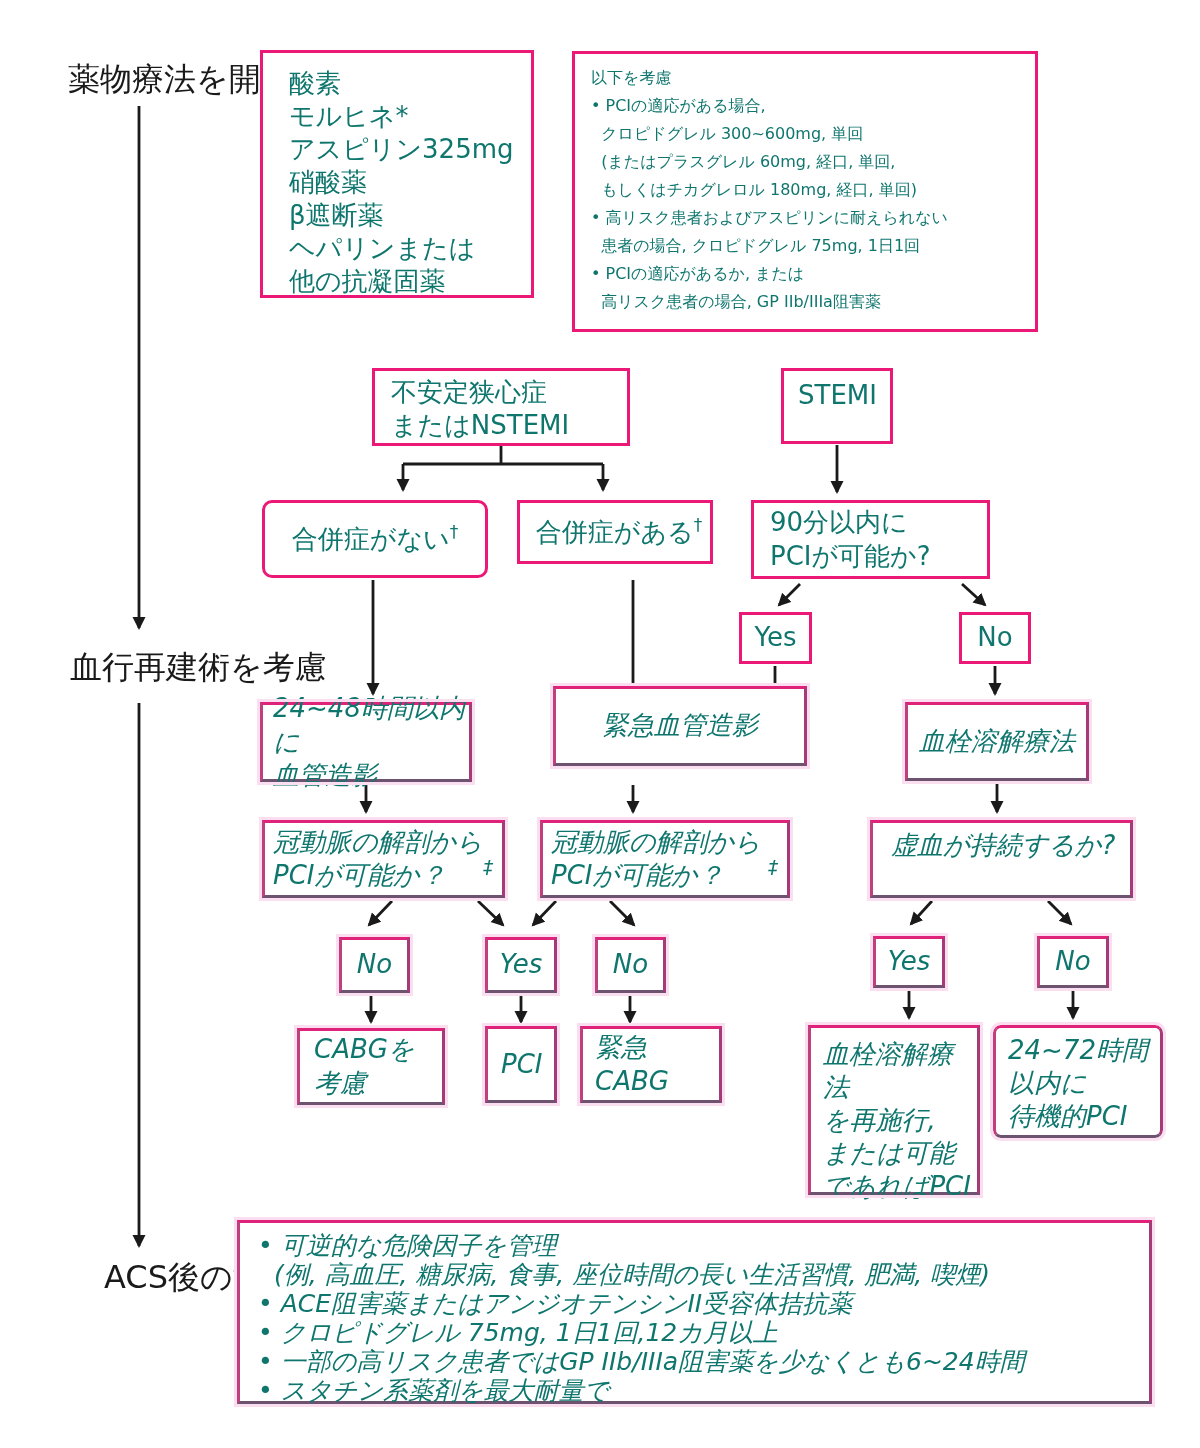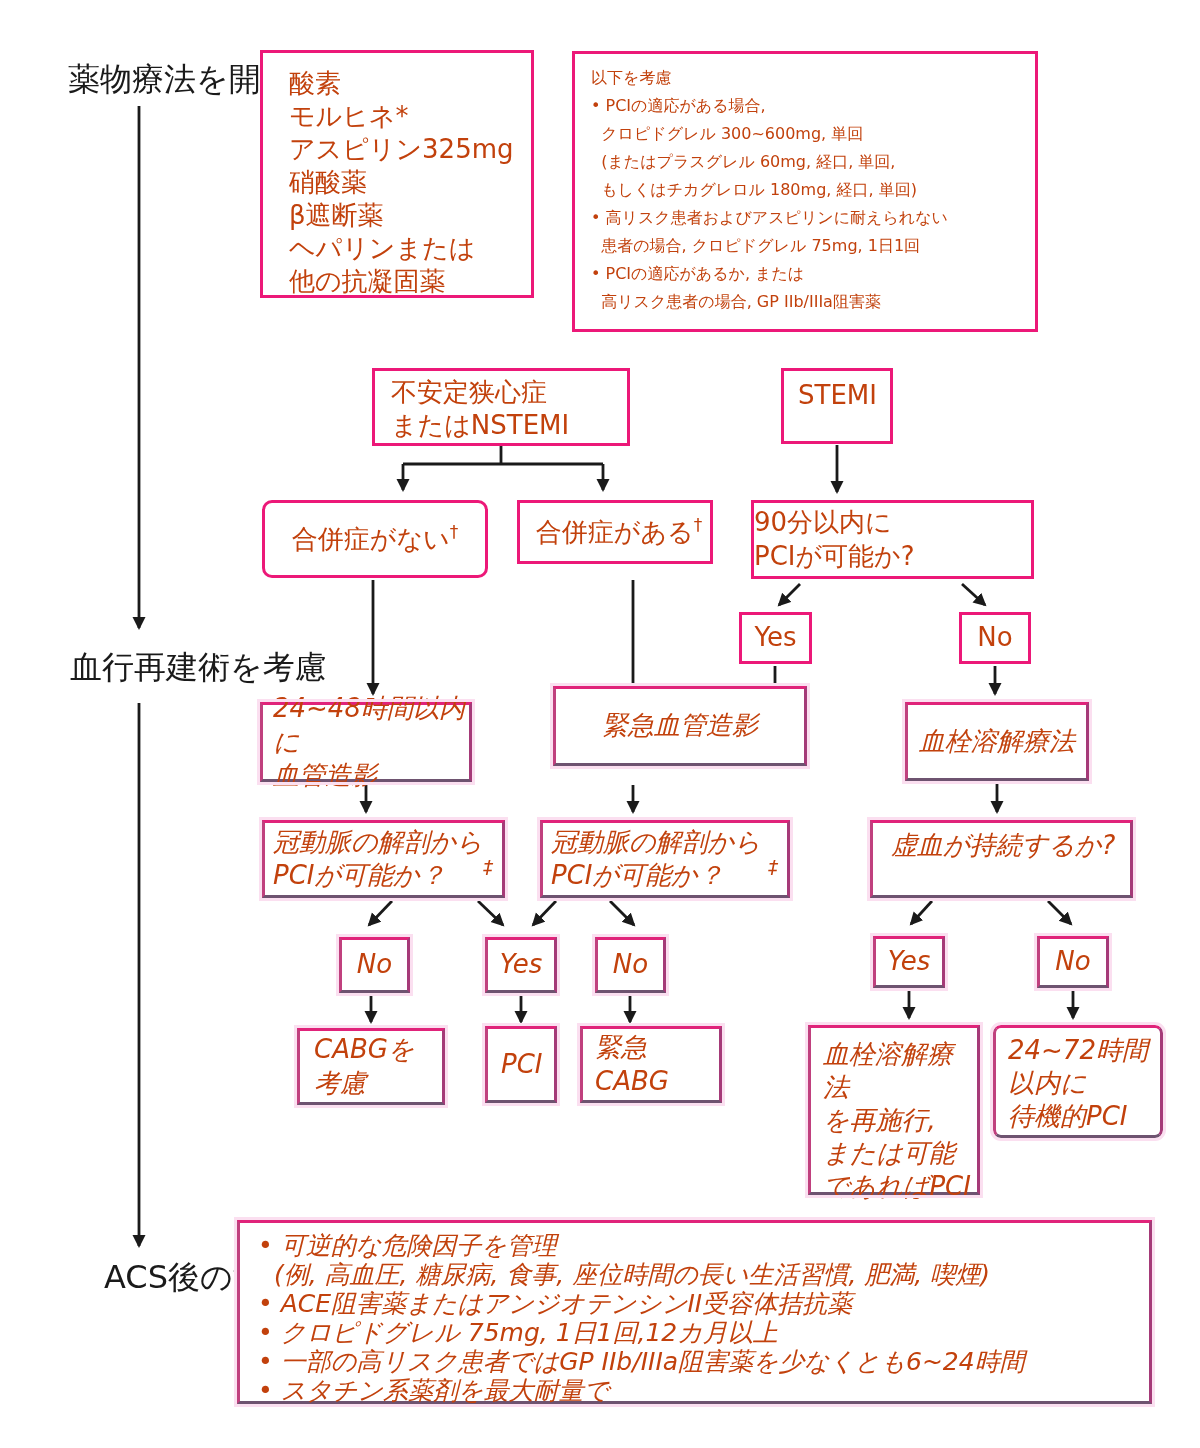--- a/index.html
+++ b/index.html
@@ -1,33 +1,33 @@
 <!DOCTYPE html>
 <html><head>
 <meta charset="utf-8">
 <style>
   html,body{margin:0;padding:0;background:#ffffff;}
   #stage{position:relative;width:1200px;height:1448px;background:#ffffff;overflow:hidden;
          font-family:"DejaVu Sans","Liberation Sans",sans-serif;color:#1a1a1a;}
   .lbl{position:absolute;font-size:32px;font-weight:500;white-space:nowrap;color:#1a1a1a;margin-left:40px;}
   #arrows{position:absolute;left:0;top:0;width:1200px;height:1448px;}
   .box{position:absolute;background:#ffffff;border:3px solid #EC1878;box-sizing:border-box;
-       font-size:26px;line-height:1.27;white-space:pre-wrap;color:#c2410c;}
+       font-size:26px;line-height:1.27;white-space:pre-wrap;color:#0f766e;}
   .sh{border-color:#E0237A #A53A78 #6E5370 #C0407E;outline:3px solid #FBDFF0;font-style:italic;}
   .vc{display:flex;flex-direction:column;justify-content:center;}
   .hc{text-align:center;}
   sup{font-size:17px;}
   
   #b-drugs{left:260px;top:50px;width:274px;height:248px;padding:14px 10px 0 26px;}
   #b-consider{left:572px;top:51px;width:466px;height:281px;padding:10px 6px 0 16px;font-size:16px;line-height:28px;}
   #b-ua{left:372px;top:368px;width:258px;height:78px;padding:4px 0 0 16px;}
   #b-stemi{left:781px;top:368px;width:112px;height:76px;padding:8px 0 0 14px;}
   #b-nocomp{left:262px;top:500px;width:226px;height:78px;border-radius:10px;}
   #b-comp{left:517px;top:500px;width:196px;height:64px;padding-left:8px;}
-  #b-pci90{left:751px;top:500px;width:283px;height:79px;}
+  #b-pci90{left:751px;top:500px;width:239px;height:79px;padding-left:16px;}
   #b-yes1{left:739px;top:612px;width:73px;height:52px;}
   #b-no1{left:959px;top:612px;width:72px;height:52px;}
   #b-angio{left:260px;top:702px;width:212px;height:80px;padding-left:10px;}
   #b-uangio{left:553px;top:686px;width:254px;height:80px;}
   #b-thrombo{left:905px;top:702px;width:184px;height:79px;}
   #b-coroL{left:262px;top:820px;width:243px;height:78px;padding-left:8px;}
   #b-coroR{left:540px;top:820px;width:250px;height:78px;padding-left:8px;}
   #b-isch{left:870px;top:820px;width:263px;height:78px;padding:6px 0 0 18px;}
   #b-no2{left:339px;top:937px;width:71px;height:56px;}
   #b-yes2{left:485px;top:937px;width:72px;height:56px;}

